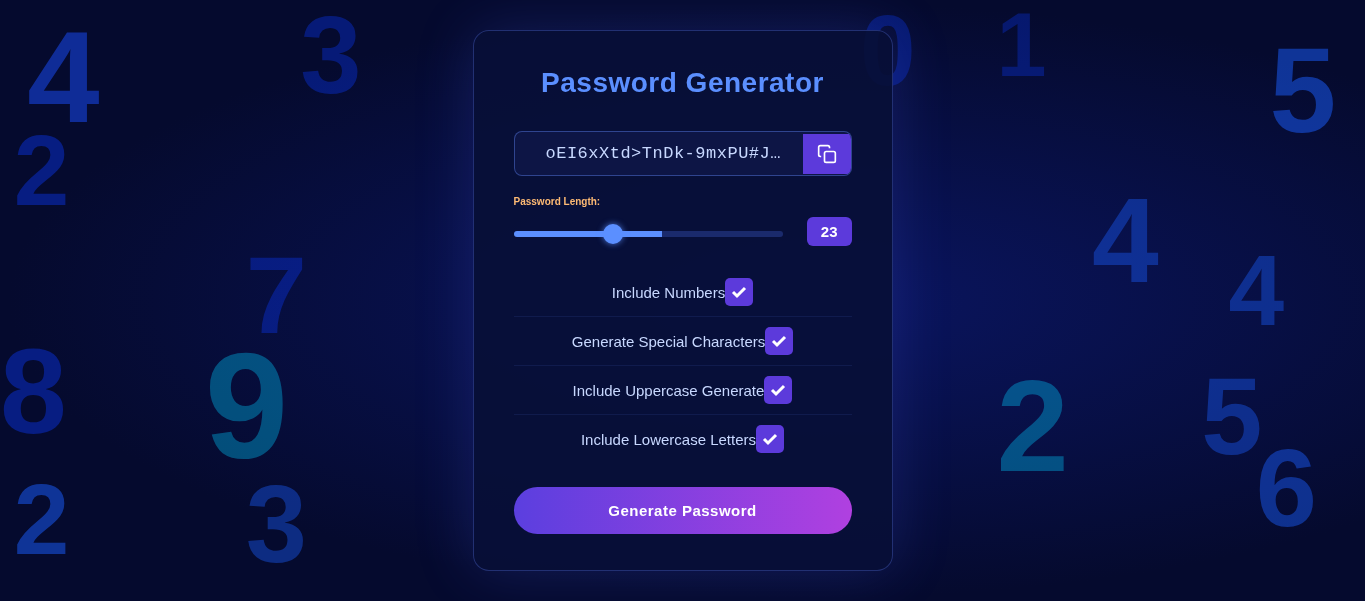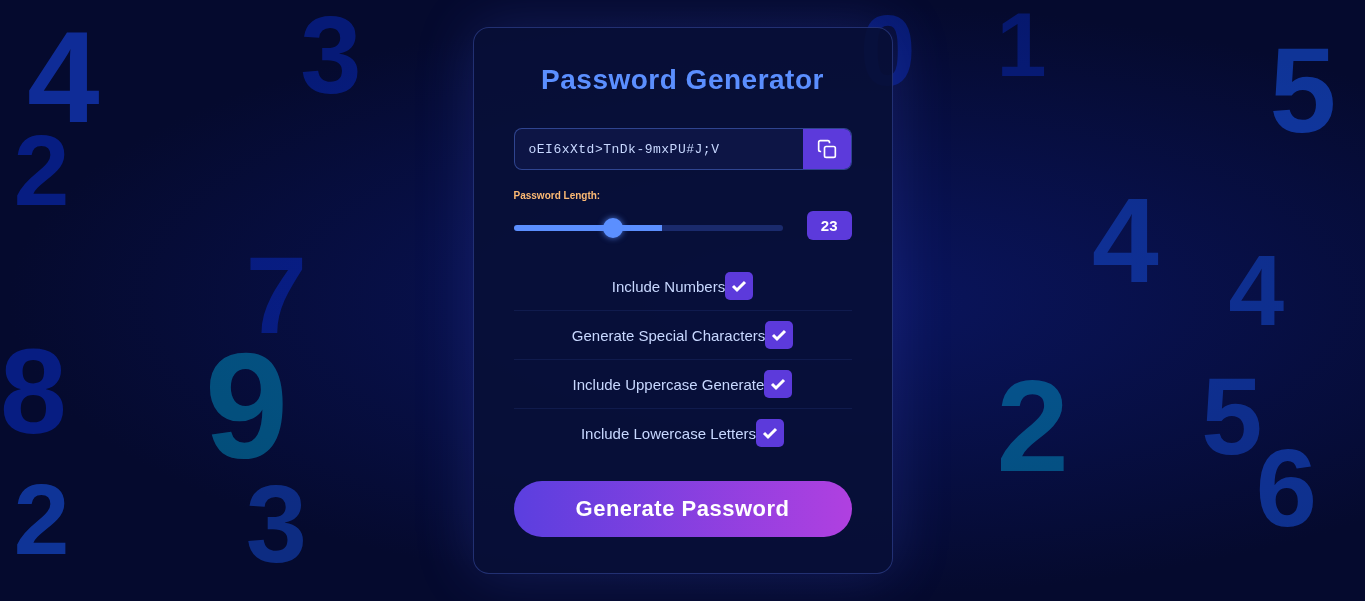--- a/index.html
+++ b/index.html
@@ -62,26 +62,27 @@
       border: 1px solid rgba(100, 140, 255, 0.4);
       border-radius: 8px;
       margin-bottom: 20px;
       overflow: hidden;
     }
 
     .password-text {
       flex: 1;
       padding: 12px 14px;
       color: #c8d8ff;
-      font-size: 13px;
+      font-size: 17px;
       font-family: 'Courier New', monospace;
       letter-spacing: 0.5px;
       white-space: nowrap;
       overflow: hidden;
       text-overflow: ellipsis;
+      margin-left: 17px;
     }
 
     .copy-btn {
       background: #5c3adb;
       border: none;
       padding: 10px 14px;
       cursor: pointer;
       display: flex;
       align-items: center;
       justify-content: center;
@@ -187,21 +188,21 @@
       fill: none;
     }
 
     
     .generate-btn {
       width: 100%;
       margin-top: 20px;
       padding: 15px;
       background: linear-gradient(90deg, #5b3fdf 0%, #b040e0 100%);
       color: white;
-      font-size: 22px;
+      font-size: 15px;
       font-weight: 700;
       border: none;
       border-radius: 30px;
       cursor: pointer;
       letter-spacing: 0.5px;
       transition: opacity 0.2s;
     }
   </style>
 </head>
 <body>

